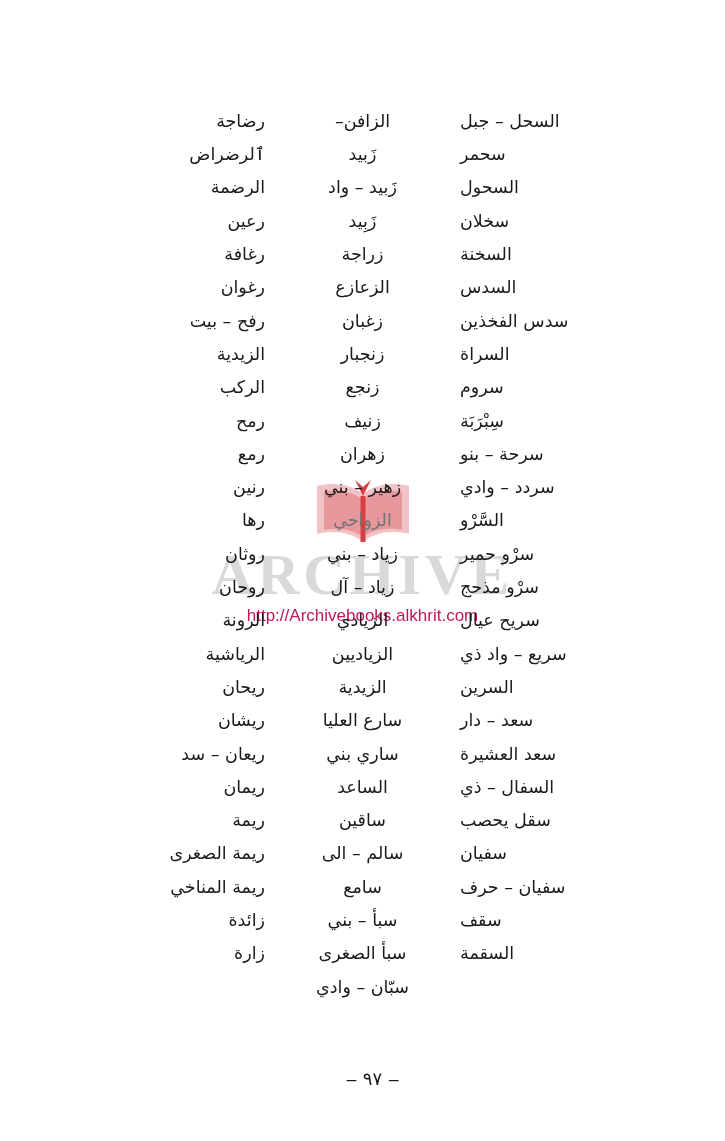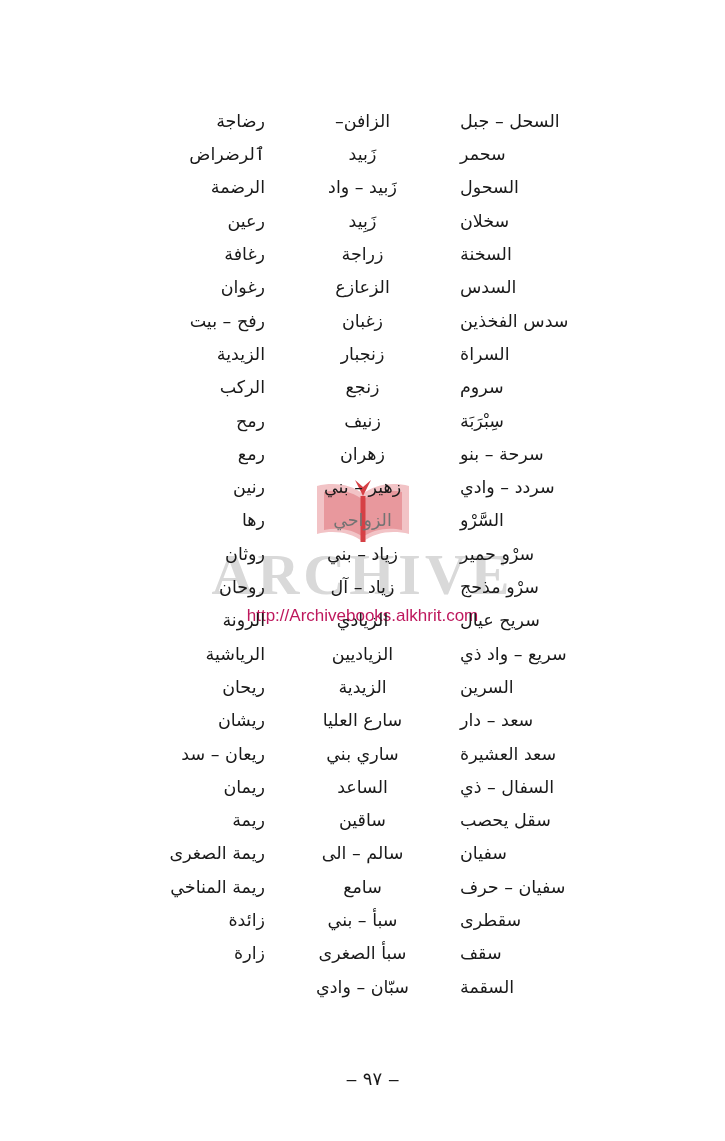--- a/index.html
+++ b/index.html
@@ -146,21 +146,20 @@
       <div class="entry">سرْو مذحج</div>
       <div class="entry">سريح عيال</div>
       <div class="entry">سريع – واد ذي</div>
       <div class="entry">السرين</div>
       <div class="entry">سعد – دار</div>
       <div class="entry">سعد العشيرة</div>
       <div class="entry">السفال – ذي</div>
       <div class="entry">سقل يحصب</div>
       <div class="entry">سفيان</div>
       <div class="entry">سفيان – حرف</div>
-      <div class="entry">سقطرى</div>
       <div class="entry">سقف</div>
       <div class="entry">السقمة</div>
     </div>
 
     <div class="col col-mid">
       <div class="entry">الزافن–</div>
       <div class="entry">زَبيد</div>
       <div class="entry">زَبيد – واد</div>
       <div class="entry">زَبِيد</div>
       <div class="entry">زراجة</div>

